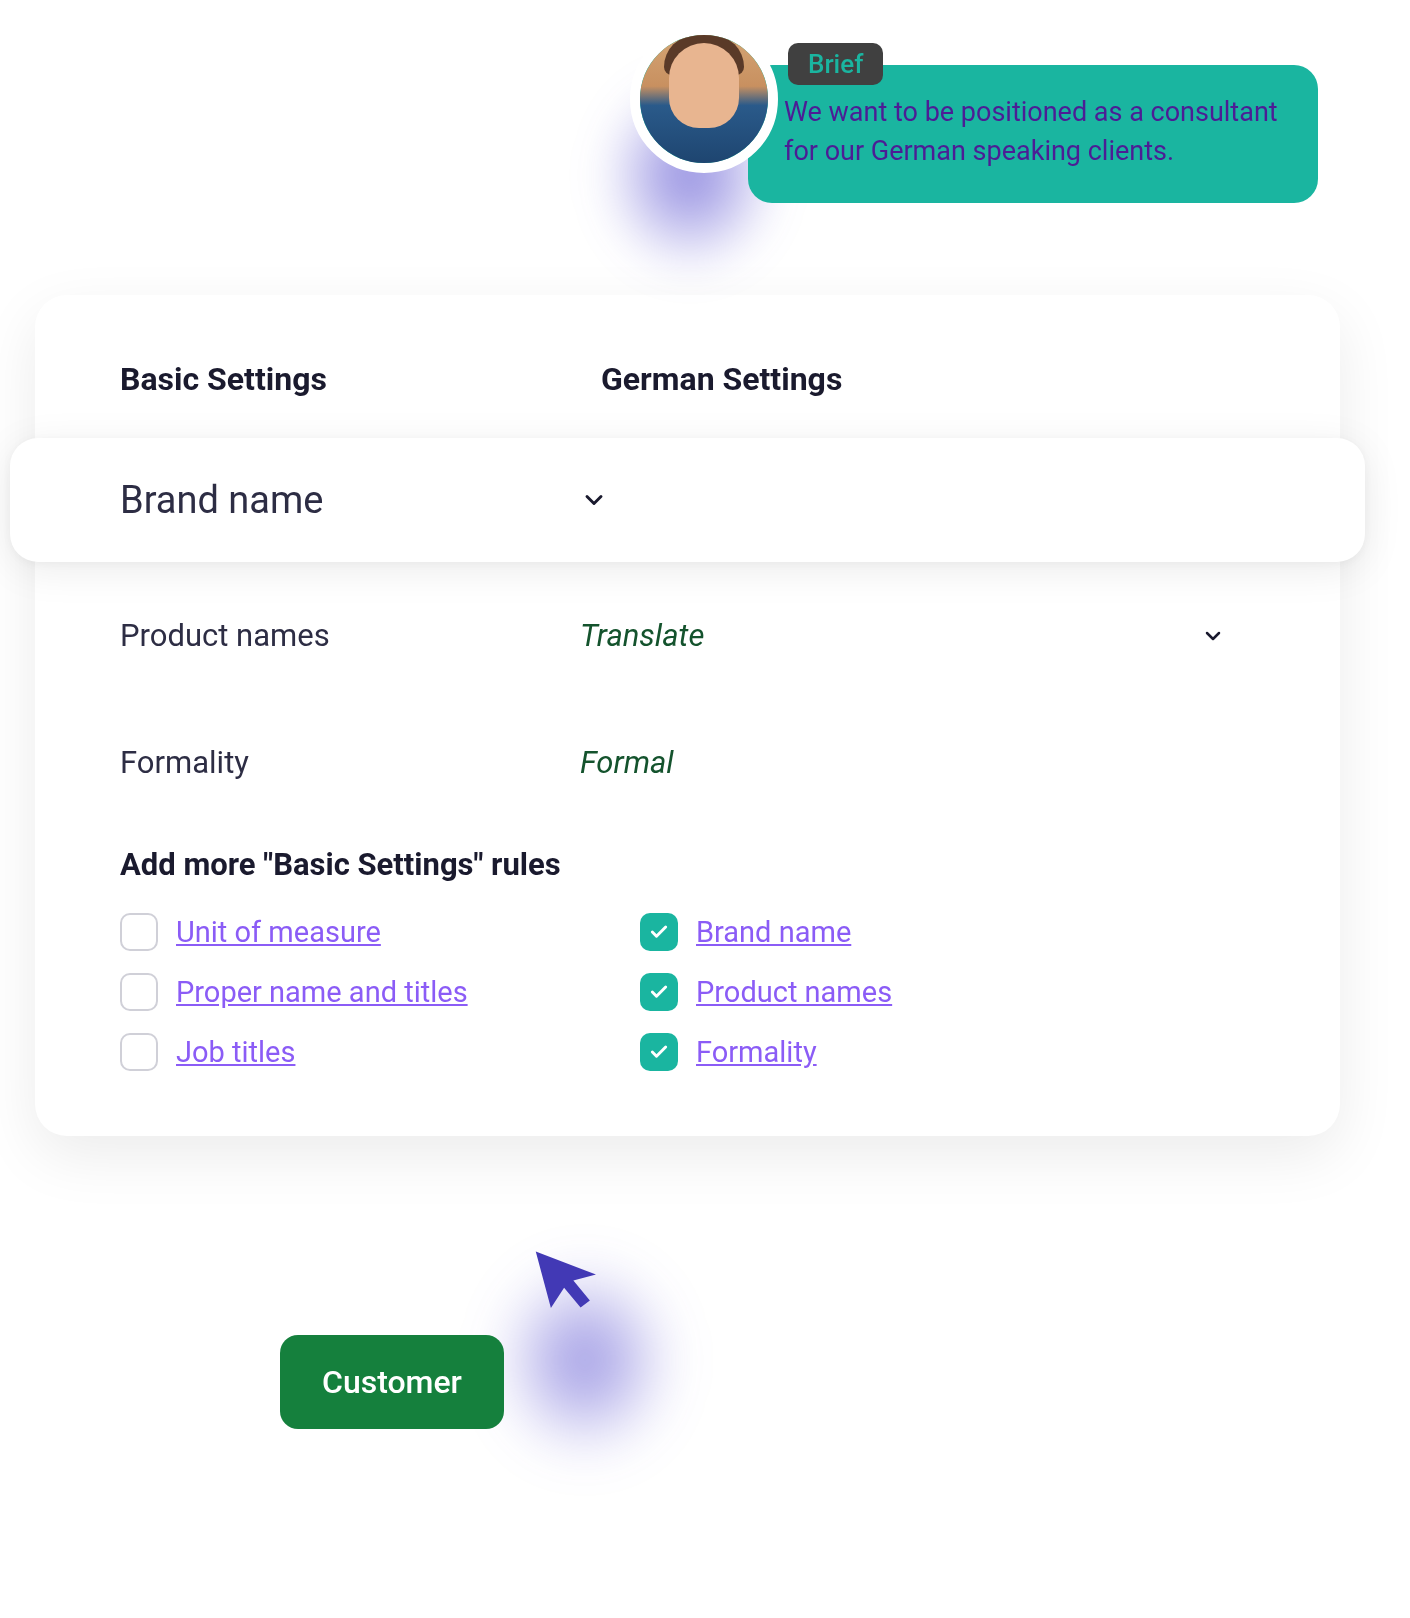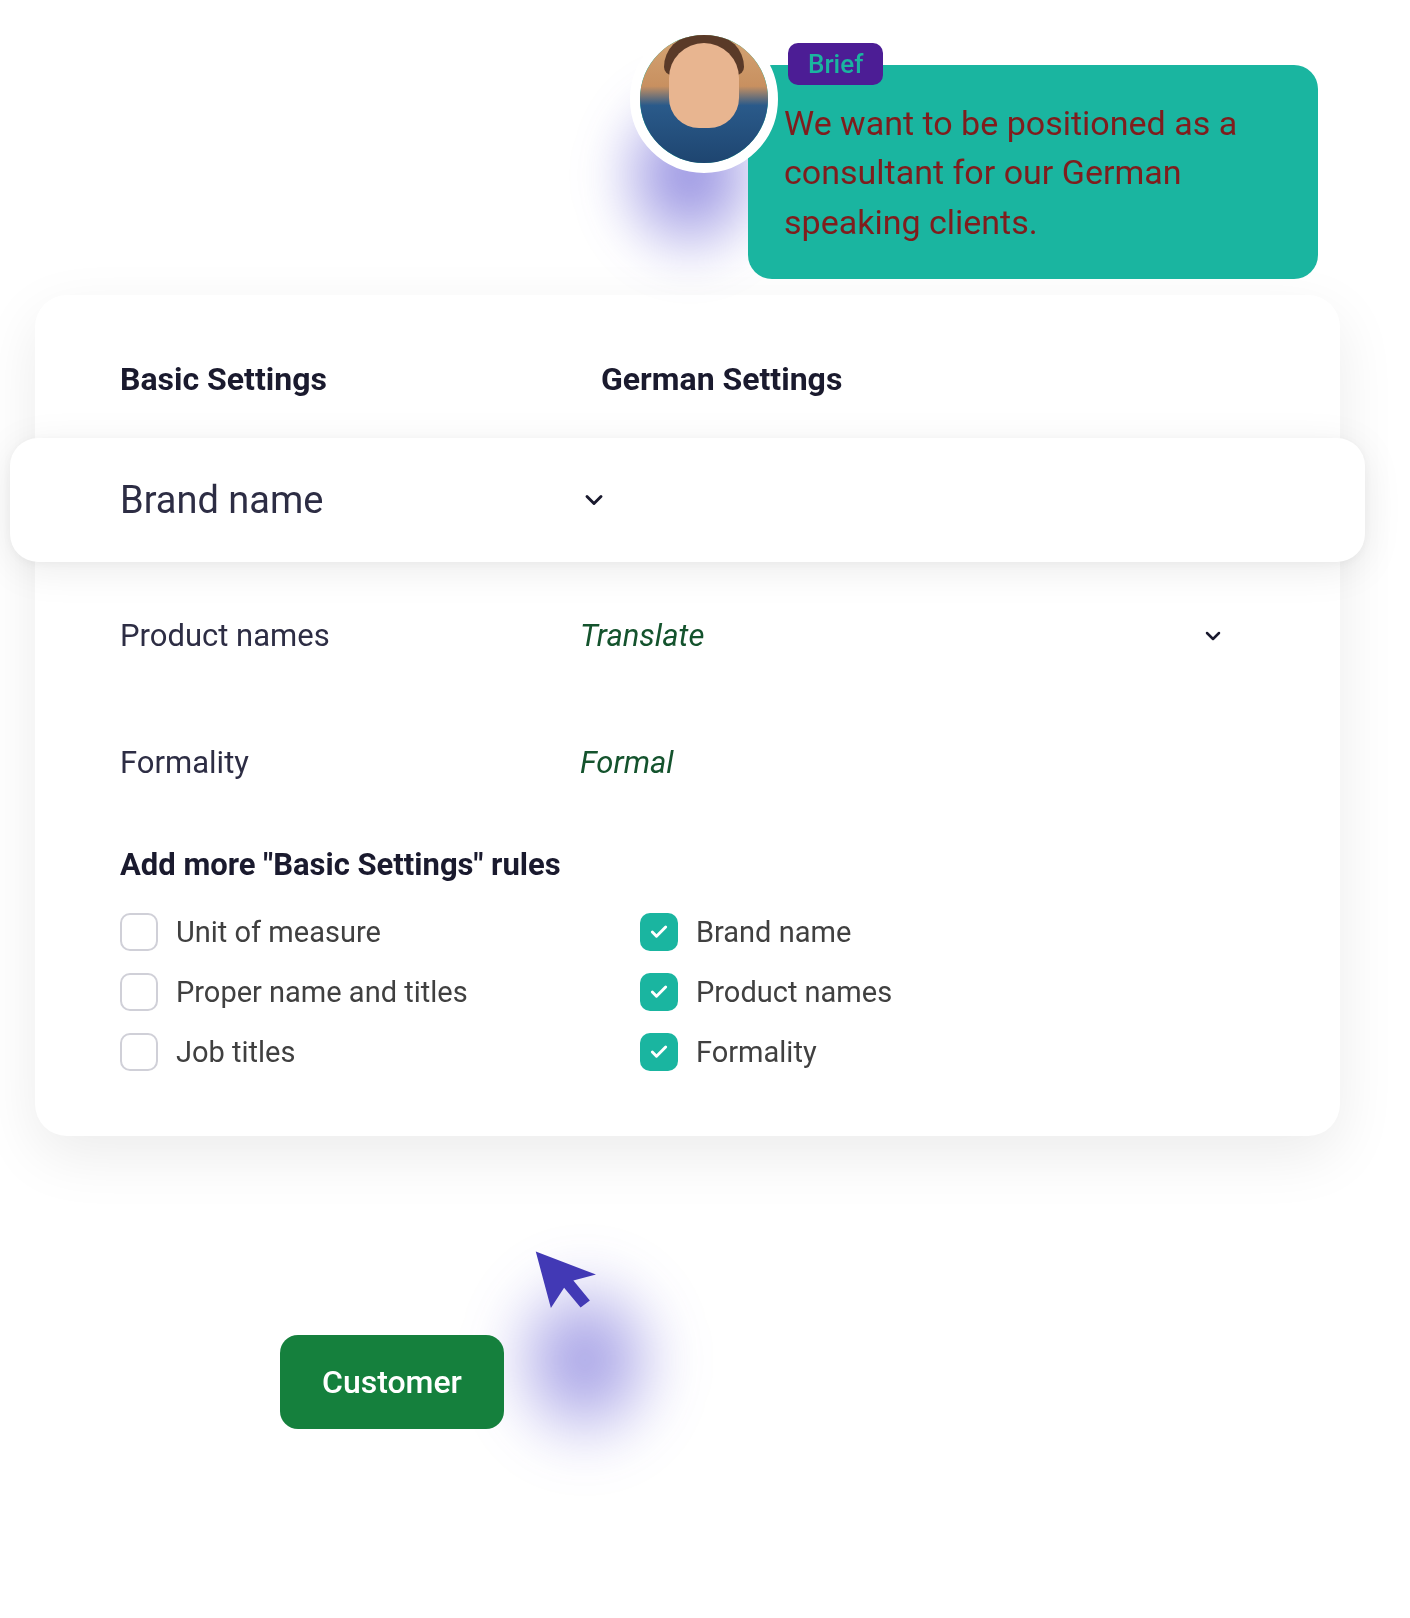--- a/index.html
+++ b/index.html
@@ -85,33 +85,32 @@
       margin-left: -30px;
       margin-top: 40px;
       width: 570px;
       position: relative;
     }
     
     .brief-label {
       position: absolute;
       top: -22px;
       left: 40px;
-      background: #4c1d95;
+      background: #404040;
       color: #1ab5a0;
       font-size: 26px;
       font-weight: 500;
       padding: 6px 20px;
       border-radius: 10px;
     }
     
     .brief-text {
-      color: #7f1d1d;
-      font-size: 34px;
+      color: #4c1d95;
+      font-size: 27px;
       line-height: 1.45;
-      margin-top: 6px;
     }
     
     
     .settings-card {
       position: absolute;
       top: 295px;
       left: 35px;
       width: 1305px;
       background: white;
       border-radius: 32px;
@@ -245,21 +244,22 @@
       border: 2.5px solid #d0d0d8;
       background: white;
     }
     
     .checkbox.checked {
       background: #1ab5a0;
     }
     
     .checkbox-label {
       font-size: 29px;
-      color: #404040;
+      color: #8b5cf6;
+      text-decoration: underline;
     }
     
     
     .cursor-area {
       position: absolute;
       top: 1230px;
       left: 525px;
       z-index: 5;
     }
     

